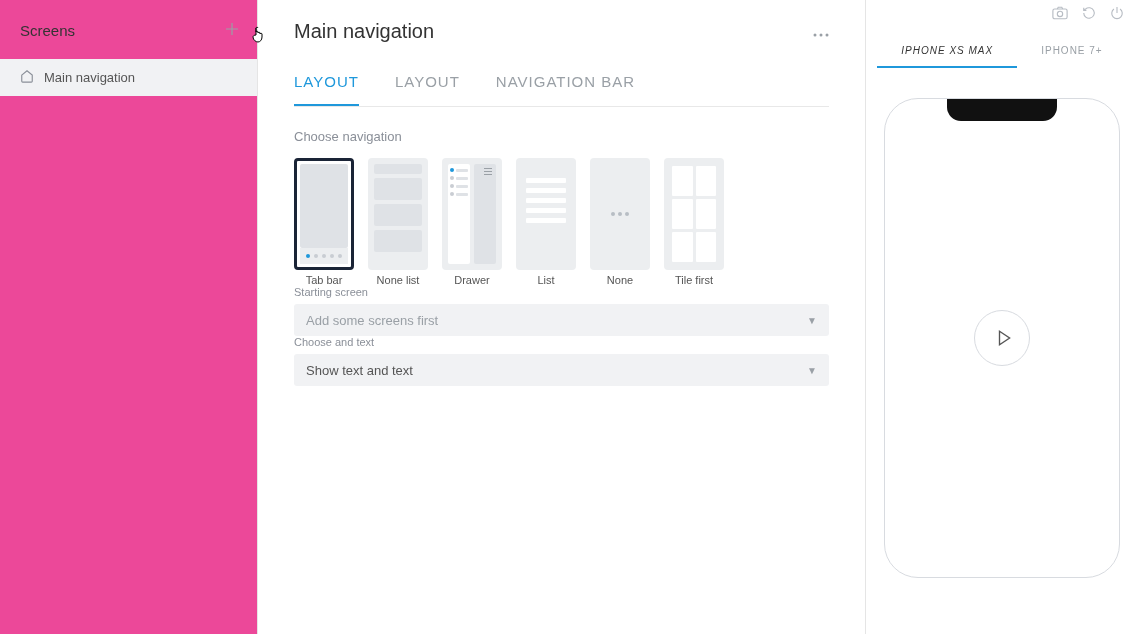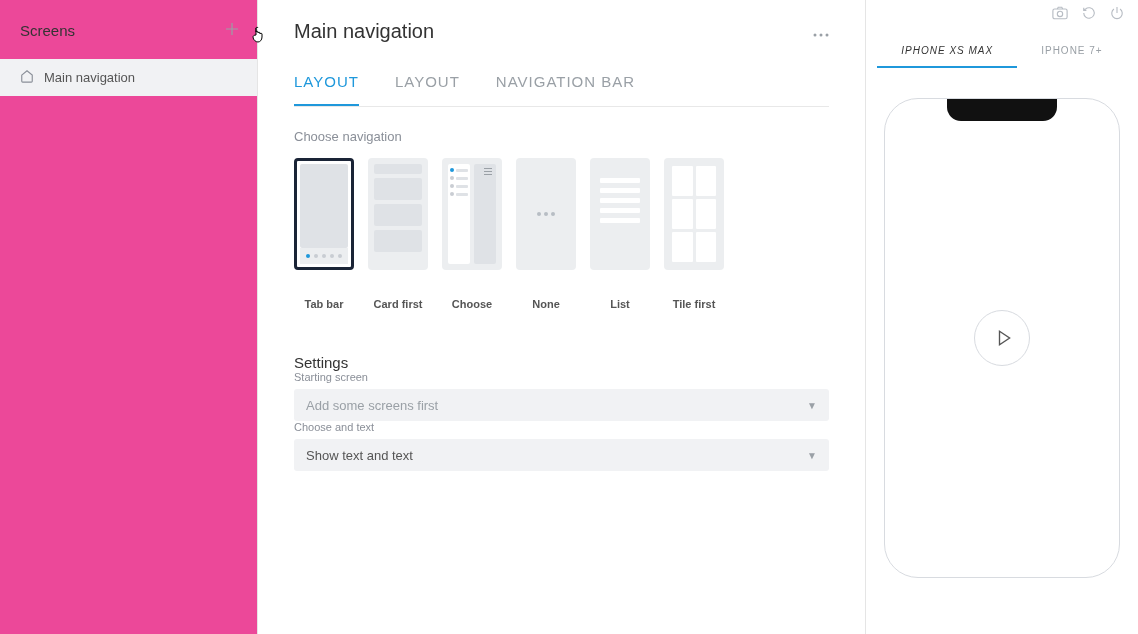--- a/index.html
+++ b/index.html
@@ -96,23 +96,22 @@
 
 .nav-options {
   display: flex;
   gap: 14px;
   margin-top: 14px;
 }
 .nav-option {
   display: flex;
   flex-direction: column;
   align-items: center;
-  gap: 28px;
-  cursor: pointer;
-  font-weight: bold;
+  gap: 4px;
+  cursor: pointer;
 }
 .nav-thumb {
   width: 60px;
   height: 112px;
   border-radius: 4px;
   background: #eceef0;
   display: flex;
   flex-direction: column;
   overflow: hidden;
   position: relative;
@@ -339,21 +338,21 @@
 
     <div class="nav-option">
       <div class="nav-thumb">
         <div class="thumb-cards">
           <div class="thumb-card sm"></div>
           <div class="thumb-card"></div>
           <div class="thumb-card"></div>
           <div class="thumb-card"></div>
         </div>
       </div>
-      <span class="nav-option-label">Card first</span>
+      <span class="nav-option-label">None list</span>
     </div>
 
     <div class="nav-option">
       <div class="nav-thumb">
         <div class="thumb-drawer">
           <div class="thumb-drawer-panel">
             <div class="row">
                 <span class="d a"></span>
                 <span class="l"></span>
               </div>
@@ -372,65 +371,64 @@
           </div>
           <div class="thumb-drawer-main">
               <div class="burger">
                 <div></div>
                 <div></div>
                 <div></div>
               </div>
             </div>
         </div>
       </div>
-      <span class="nav-option-label">Choose</span>
-    </div>
-
-
-    <div class="nav-option">
-      <div class="nav-thumb">
-        <div class="thumb-none">
-            <span class="de"></span>
-            <span class="de"></span>
-            <span class="de"></span>
-          </div>
-      </div>
-      <span class="nav-option-label">None</span>
-    </div>
+      <span class="nav-option-label">Drawer</span>
+    </div>
+
 
     <div class="nav-option">
       <div class="nav-thumb">
         <div class="thumb-list">
           <div class="ln"></div>
             <div class="ln"></div>
             <div class="ln"></div>
             <div class="ln"></div>
             <div class="ln"></div>
         </div>
       </div>
       <span class="nav-option-label">List</span>
+    </div>
+
+    <div class="nav-option">
+      <div class="nav-thumb">
+        <div class="thumb-none">
+            <span class="de"></span>
+            <span class="de"></span>
+            <span class="de"></span>
+          </div>
+      </div>
+      <span class="nav-option-label">None</span>
     </div>
 
     <div class="nav-option">
       <div class="nav-thumb">
         <div class="thumb-tile">
           <div class="t"></div>
             <div class="t"></div>
             <div class="t"></div>
             <div class="t"></div>
             <div class="t"></div>
             <div class="t"></div>
         </div>
       </div>
       <span class="nav-option-label">Tile first</span>
     </div>
 
   </div>
 
-  <div class="settings-heading">Settings</div>
 
   <div class="field-label">Starting screen</div>
   <div class="select">
     <span class="placeholder">Add some screens first</span>
     <span class="chev">▼</span>
   </div>
 
   <div class="field-label">Choose and text</div>
   <div class="select">
     <span>Show text and text</span>

